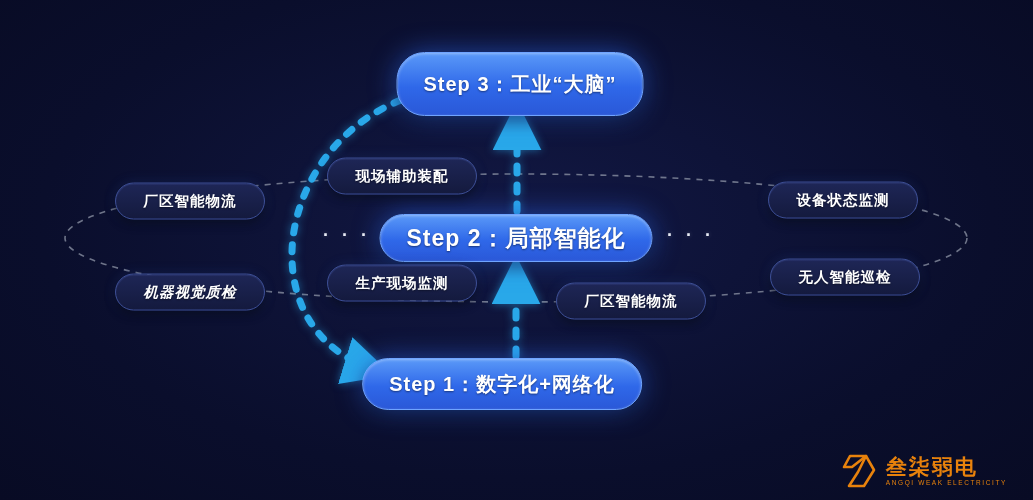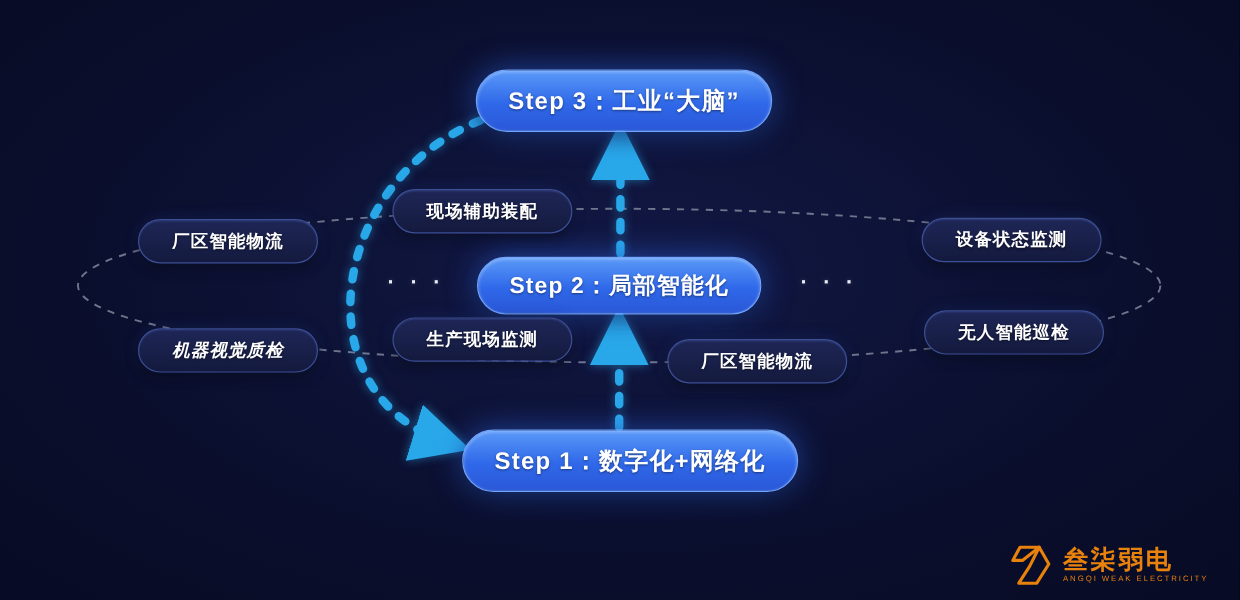--- a/index.html
+++ b/index.html
@@ -67,27 +67,27 @@
       <marker id="ah" markerWidth="7" markerHeight="7" refX="4.6" refY="3.5" orient="auto-start-reverse" markerUnits="strokeWidth">
         <path class="arrowhead" d="M0,0 L7,3.5 L0,7 Z"></path>
       </marker>
     </defs>
     <ellipse class="orbit" cx="516" cy="238" rx="451" ry="64"></ellipse>
     <path class="arrow" d="M 516 356 L 516 272" marker-end="url(#ah)"></path>
     <path class="arrow" d="M 517 211 L 517 118" marker-end="url(#ah)"></path>
     <path class="arrow" d="M 437 90 C 278 118 238 328 376 370" marker-end="url(#ah)"></path>
   </svg>
 
-  <div class="node step" style="left:520px;top:84px;height:52px;">
+  <div class="node step" style="left:520px;top:84px;height:64px;">
     <span>Step 3：工业“大脑”</span>
   </div>
-  <div class="node step" style="left:516px;top:238px;height:48px;font-size:19px;">
+  <div class="node step" style="left:516px;top:238px;height:48px;font-size:23px;">
     <span>Step 2：局部智能化</span>
   </div>
-  <div class="node step" style="left:525px;top:384px;height:52px;">
+  <div class="node step" style="left:502px;top:384px;height:52px;">
     <span>Step 1：数字化+网络化</span>
   </div>
 
   <div class="node sat" style="left:190px;top:201px;height:37px;min-width:150px;">
     <span>厂区智能物流</span>
   </div>
   <div class="node sat" style="left:190px;top:292px;height:37px;min-width:150px;font-style:italic;">
     <span>机器视觉质检</span>
   </div>
   <div class="node sat" style="left:402px;top:176px;height:37px;min-width:150px;">

